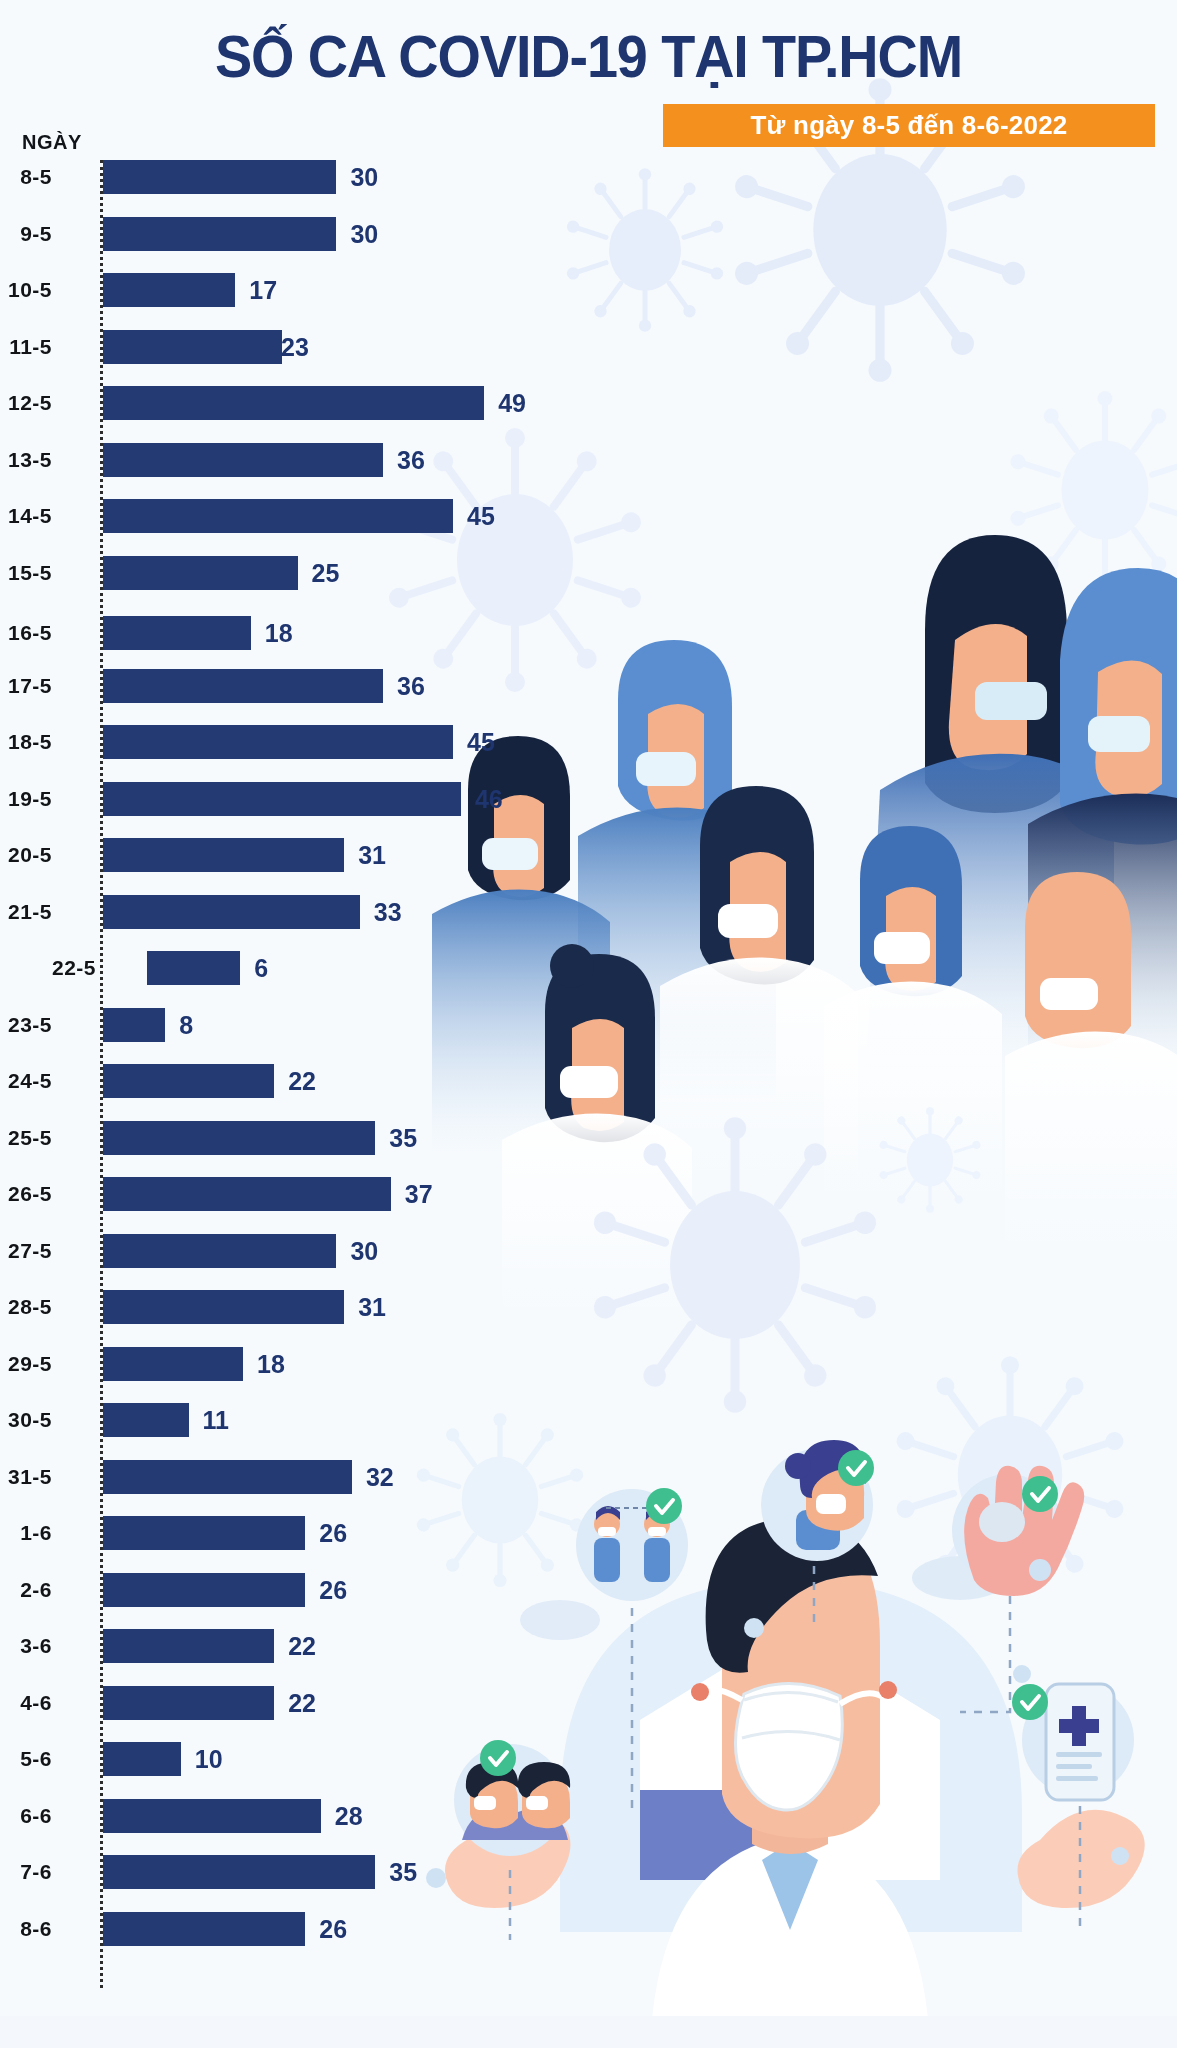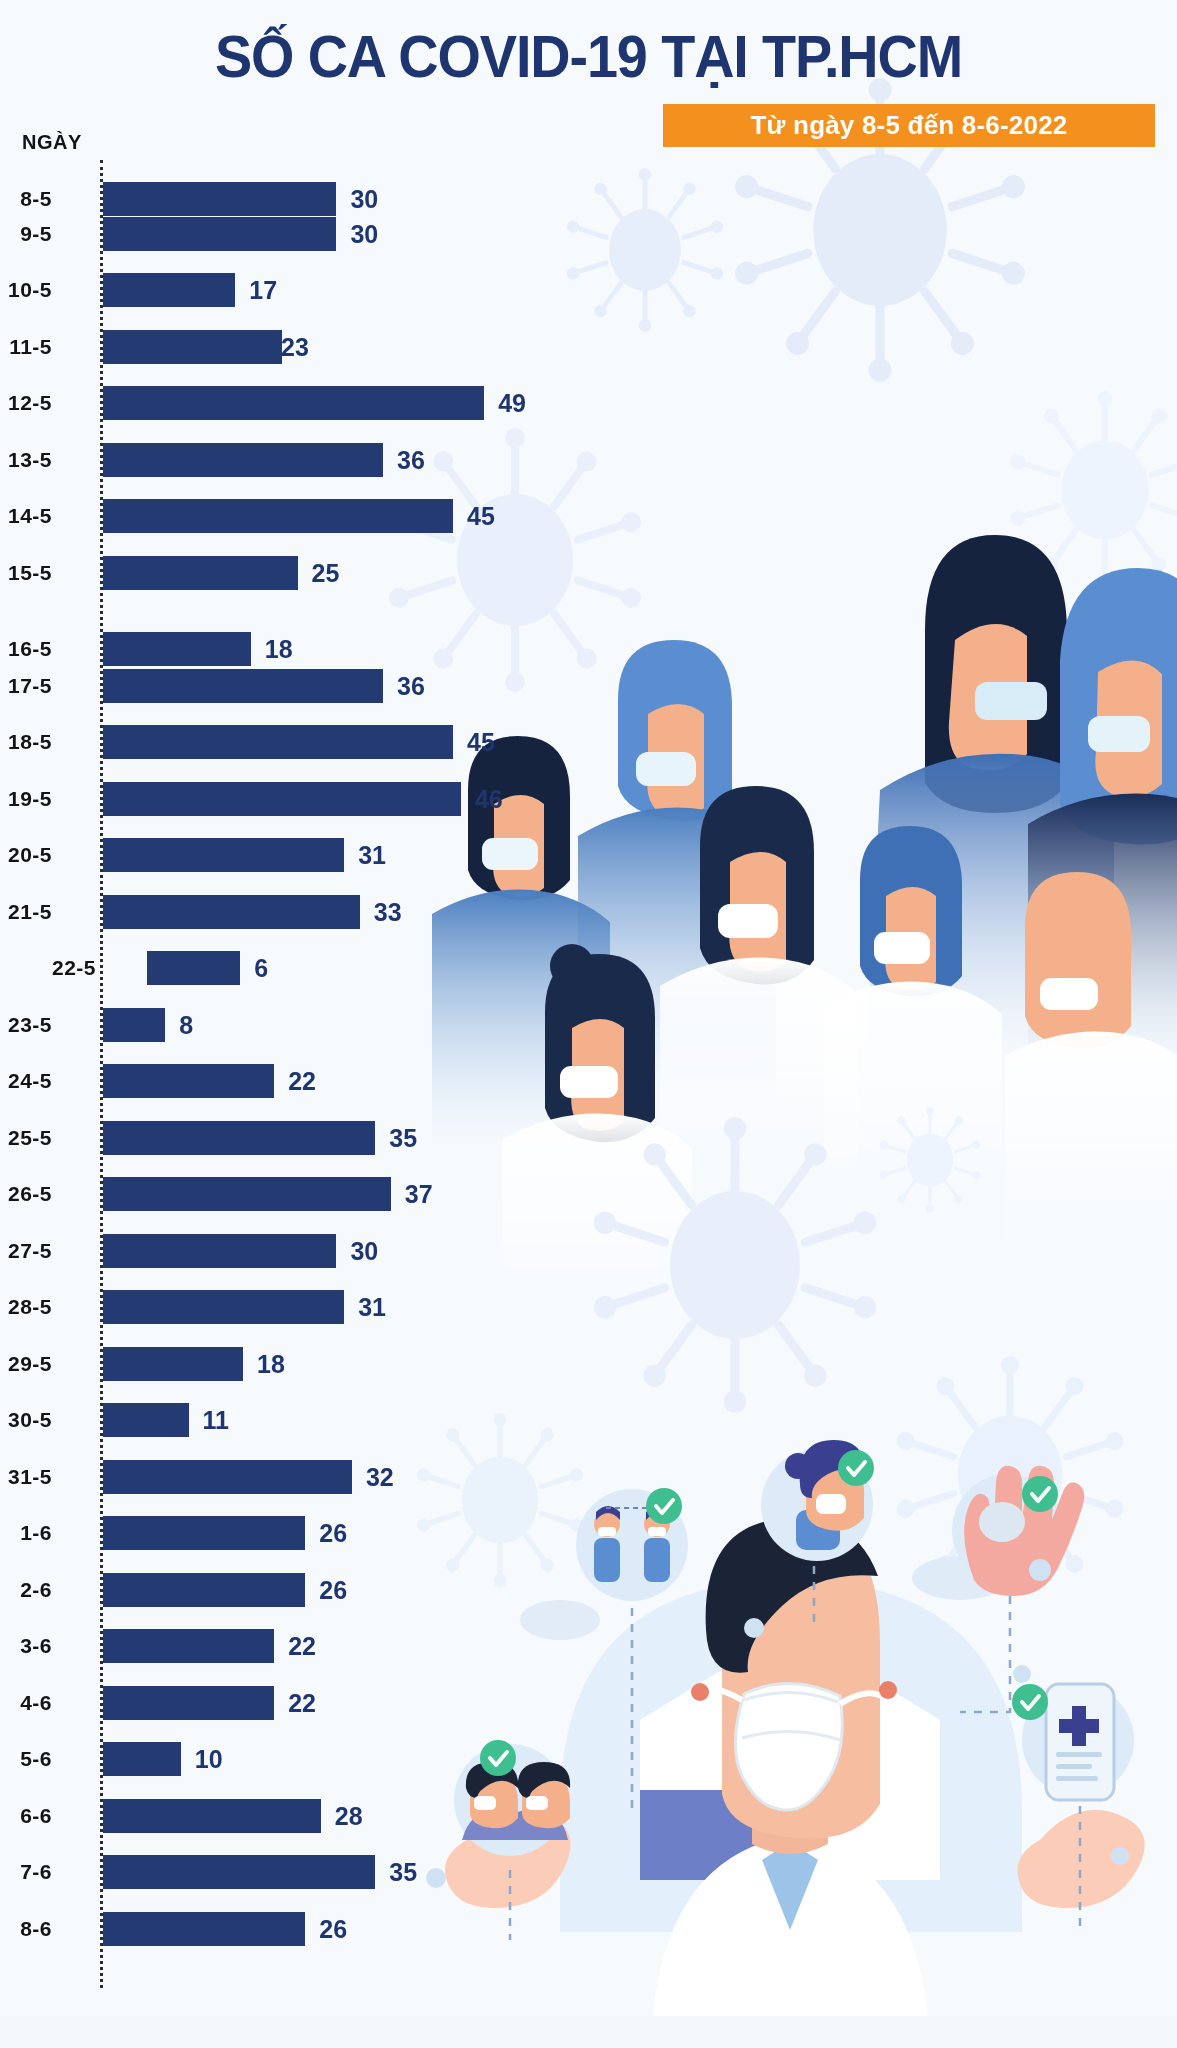--- a/index.html
+++ b/index.html
@@ -370,21 +370,21 @@
     </g>
   </svg>
 
   <div class="title">SỐ CA COVID-19 TẠI TP.HCM</div>
   <div class="date-badge">Từ ngày 8-5 đến 8-6-2022</div>
   <div class="axis-caption">NGÀY</div>
 
   <div id="chart">
     <div class="axis-line"></div>
     <div id="rows">
-        <div class="row" style="top: 0px; margin-top: 22px;">
+        <div class="row" style="top: 0px;">
           <div class="cat">8-5</div>
           <div class="bar" style="width: 233.4px; background: rgb(36, 58, 115);"></div>
           <div class="val" style="left: 350.4px; color: rgb(30, 53, 112);">30</div>
         </div>
         <div class="row" style="top: 56.5px;">
           <div class="cat">9-5</div>
           <div class="bar" style="width: 233.4px; background: rgb(36, 58, 115);"></div>
           <div class="val" style="left: 350.4px; color: rgb(30, 53, 112);">30</div>
         </div>
         <div class="row" style="top: 113px;">
@@ -410,21 +410,21 @@
         <div class="row" style="top: 339px;">
           <div class="cat">14-5</div>
           <div class="bar" style="width: 350.1px; background: rgb(36, 58, 115);"></div>
           <div class="val" style="left: 467.1px; color: rgb(30, 53, 112);">45</div>
         </div>
         <div class="row" style="top: 395.5px;">
           <div class="cat">15-5</div>
           <div class="bar" style="width: 194.5px; background: rgb(36, 58, 115);"></div>
           <div class="val" style="left: 311.5px; color: rgb(30, 53, 112);">25</div>
         </div>
-        <div class="row" style="top: 472px;">
+        <div class="row" style="top: 456px;">
           <div class="cat">16-5</div>
           <div class="bar" style="width: 147.82px; background: rgb(36, 58, 115);"></div>
           <div class="val" style="left: 264.82px; color: rgb(30, 53, 112);">18</div>
         </div>
         <div class="row" style="top: 508.5px;">
           <div class="cat">17-5</div>
           <div class="bar" style="width: 280.08px; background: rgb(36, 58, 115);"></div>
           <div class="val" style="left: 397.08px; color: rgb(30, 53, 112);">36</div>
         </div>
         <div class="row" style="top: 565px;">

